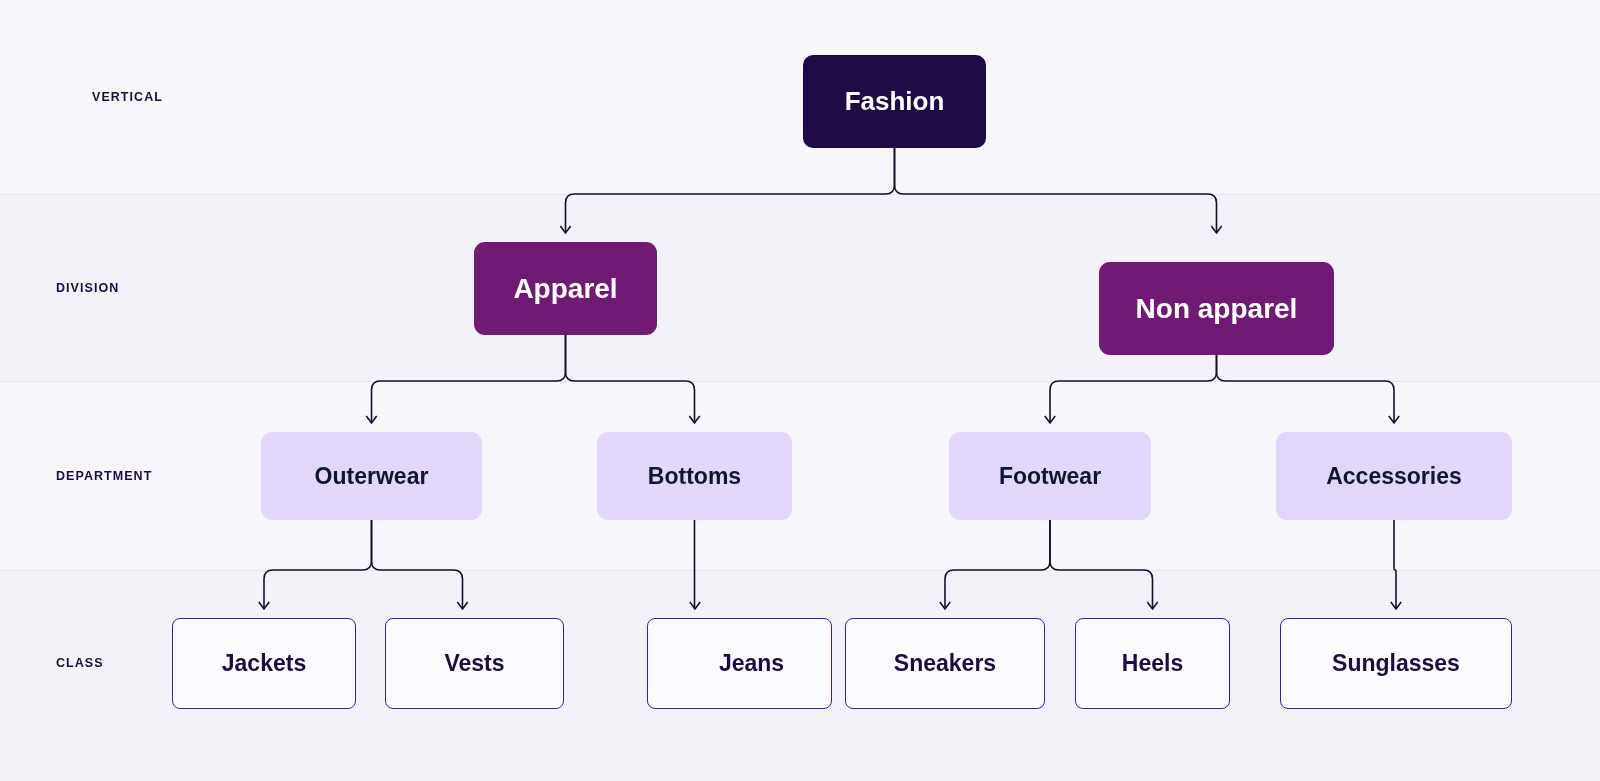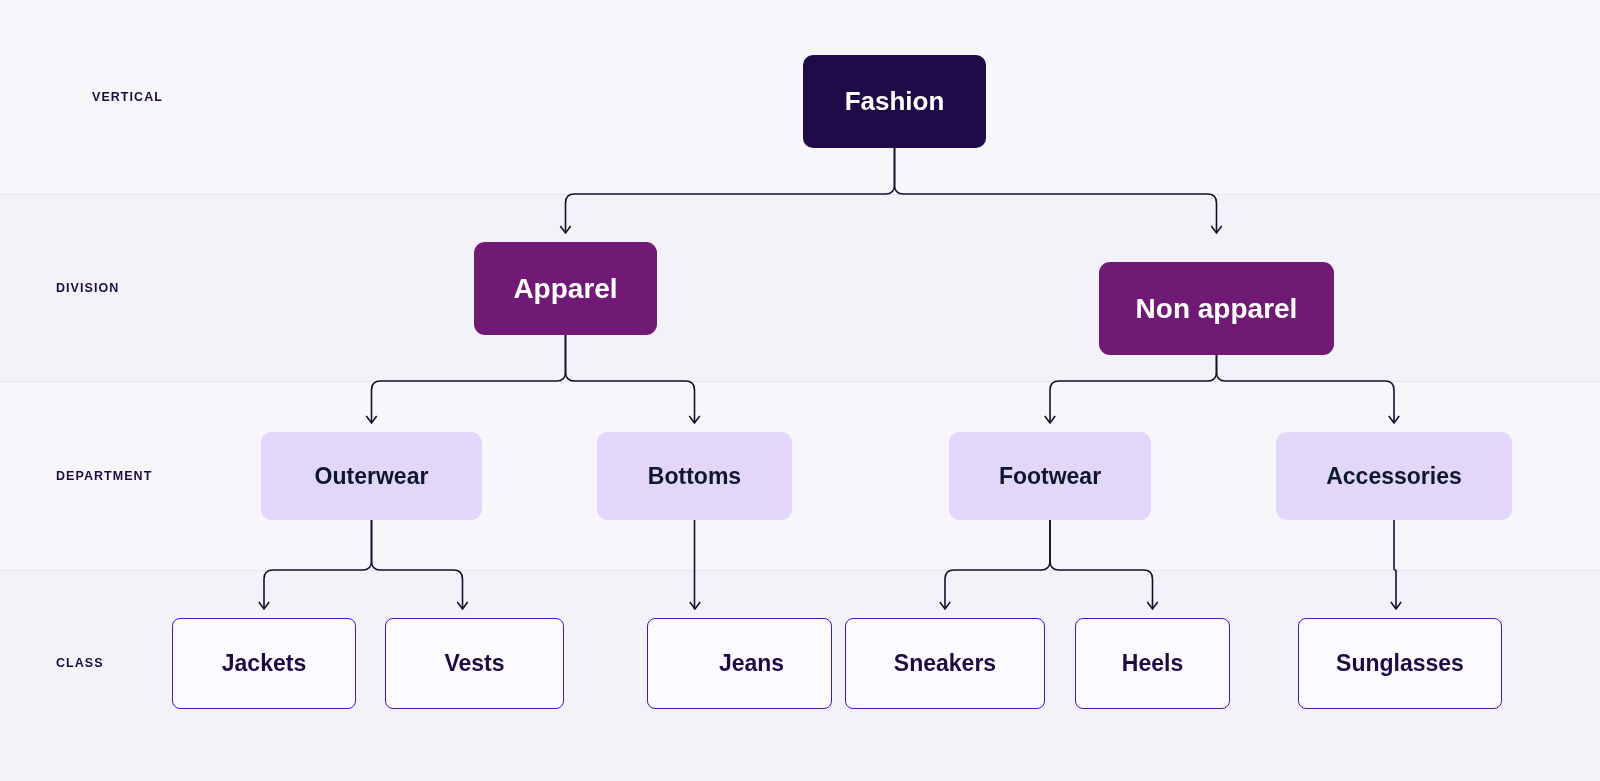--- a/index.html
+++ b/index.html
@@ -192,18 +192,18 @@
       </div>
       <div class="node node-class" style="left: 647px; top: 618px; width: 185px; height: 91px; padding-left: 24px;">
         <span>Jeans</span>
       </div>
       <div class="node node-class" style="left: 845px; top: 618px; width: 200px; height: 91px;">
         <span>Sneakers</span>
       </div>
       <div class="node node-class" style="left: 1075px; top: 618px; width: 155px; height: 91px;">
         <span>Heels</span>
       </div>
-      <div class="node node-class" style="left: 1280px; top: 618px; width: 204px; height: 91px; margin-left: 18px;">
+      <div class="node node-class" style="left: 1280px; top: 618px; width: 232px; height: 91px;">
         <span>Sunglasses</span>
       </div>
     </div>
 
 </div>
 
 </body></html>

